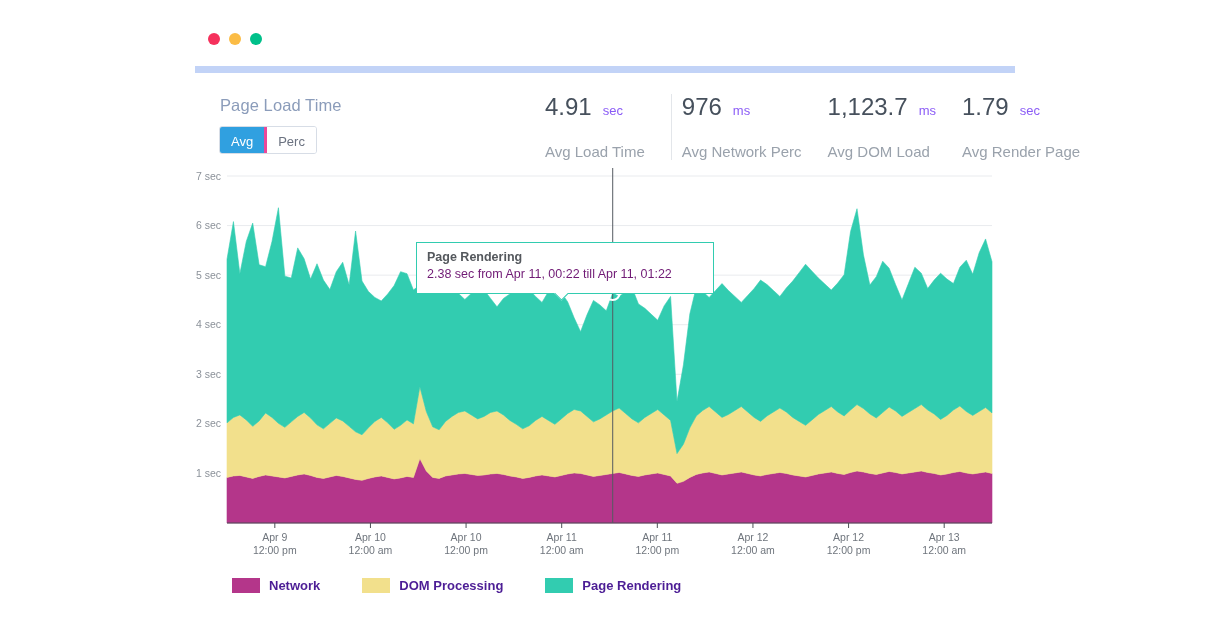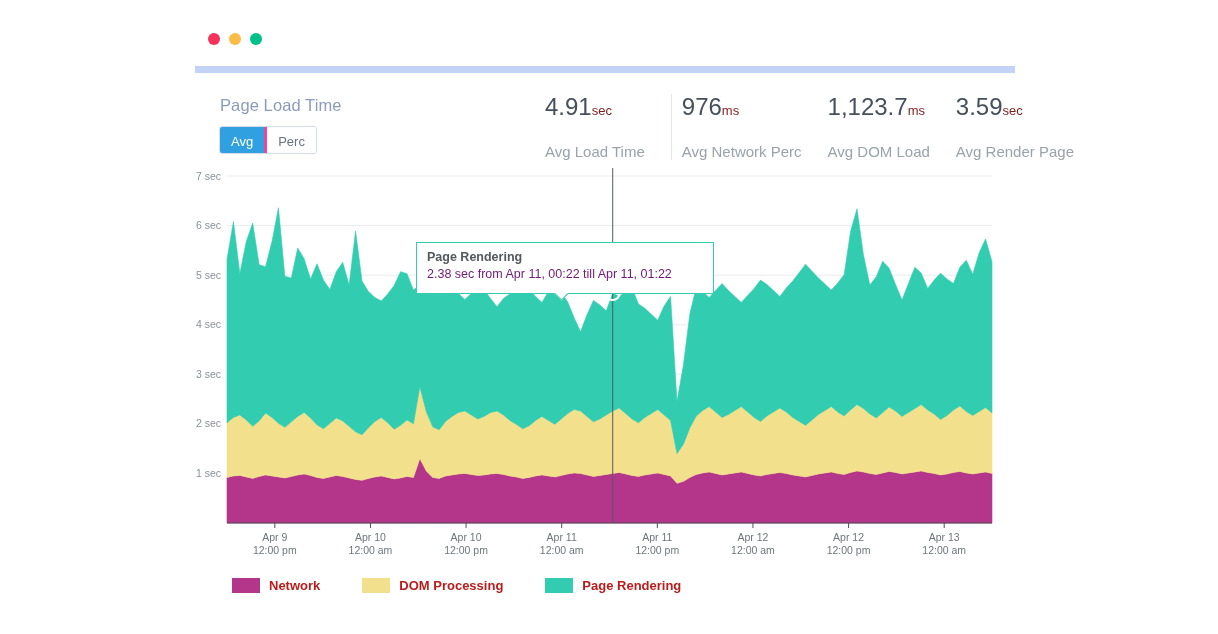--- a/index.html
+++ b/index.html
@@ -28,21 +28,21 @@
     background:#fff;cursor:pointer;border:0;font-family:"Liberation Sans",sans-serif;}
   .seg.active{background:#30a0e0;color:#fff;}
   .seg + .seg{border-left:3px solid #ec4899;}
 
   
   #metrics{position:absolute;left:350px;top:6px;display:flex;align-items:flex-start;}
   .metric{position:relative;padding-right:4px;}
   .metric + .metric{margin-left:22px;}
   .metric.with-rule{border-left:1px solid #e3e6ea;padding-left:10px;margin-left:22px;}
   .m-value{font-size:24px;color:#46505c;line-height:26px;white-space:nowrap;}
-  .m-value .unit{font-size:13px;color:#7f1d1d;margin-left:0;}
+  .m-value .unit{font-size:13px;color:#8b5cf6;margin-left:11px;}
   .m-label{font-size:15px;color:#9aa2ac;margin-top:19px;white-space:nowrap;}
 
   
   #chart{position:absolute;left:195px;top:168px;width:820px;height:400px;}
   #plot-svg{position:absolute;left:0;top:0;}
   .ylabel{font-size:10.5px;fill:#8b9199;font-family:"Liberation Sans",sans-serif;}
   .gridline{stroke:#e9ebee;stroke-width:1;}
   .axisline{stroke:#4b4f55;stroke-width:1.2;}
   .tick{stroke:#4b4f55;stroke-width:1;}
   .xlab{font-size:10.5px;fill:#6f757d;text-anchor:middle;font-family:"Liberation Sans",sans-serif;}
@@ -55,21 +55,21 @@
   #tooltip .tt-title{font-size:12.5px;font-weight:bold;color:#54585d;margin:7px 0 0 10px;}
   #tooltip .tt-body{font-size:12.5px;color:#701a75;margin:3px 0 12px 10px;}
   #tt-notch{position:absolute;left:359px;top:125px;width:14px;height:9px;overflow:hidden;}
   #tt-notch:before{content:"";position:absolute;left:1px;top:-8px;width:11px;height:11px;
     background:#fff;border:1px solid #32ccb0;transform:rotate(45deg);}
 
   
   #legend{position:absolute;left:232px;top:578px;display:flex;align-items:center;}
   .leg{display:flex;align-items:center;margin-right:42px;}
   .swatch{width:28px;height:15px;margin-right:9px;}
-  .leg-text{font-size:13px;font-weight:bold;color:#b91c1c;}
+  .leg-text{font-size:13px;font-weight:bold;color:#4c1d95;}
 </style>
 </head>
 <body>
 
 <div id="app">
 
   <div id="window-dots">
     <span class="dot red"></span>
     <span class="dot amber"></span>
     <span class="dot green"></span>
@@ -92,21 +92,21 @@
       </div>
       <div class="metric with-rule">
         <div class="m-value"><span>976</span><span class="unit">ms</span></div>
         <div class="m-label">Avg Network Perc</div>
       </div>
       <div class="metric">
         <div class="m-value"><span>1,123.7</span><span class="unit">ms</span></div>
         <div class="m-label">Avg DOM Load</div>
       </div>
       <div class="metric">
-        <div class="m-value"><span>3.59</span><span class="unit">sec</span></div>
+        <div class="m-value"><span>1.79</span><span class="unit">sec</span></div>
         <div class="m-label">Avg Render Page</div>
       </div>
     </div>
   </div>
 
   <div id="chart">
     <svg id="plot-svg" width="820" height="400" viewBox="0 0 820 400">
         <line class="gridline" x1="32" y1="305.42857142857144" x2="797" y2="305.42857142857144"></line>
         <text class="ylabel" x="26" y="308.92857142857144" text-anchor="end">1 sec</text>
         <line class="gridline" x1="32" y1="255.85714285714286" x2="797" y2="255.85714285714286"></line>

